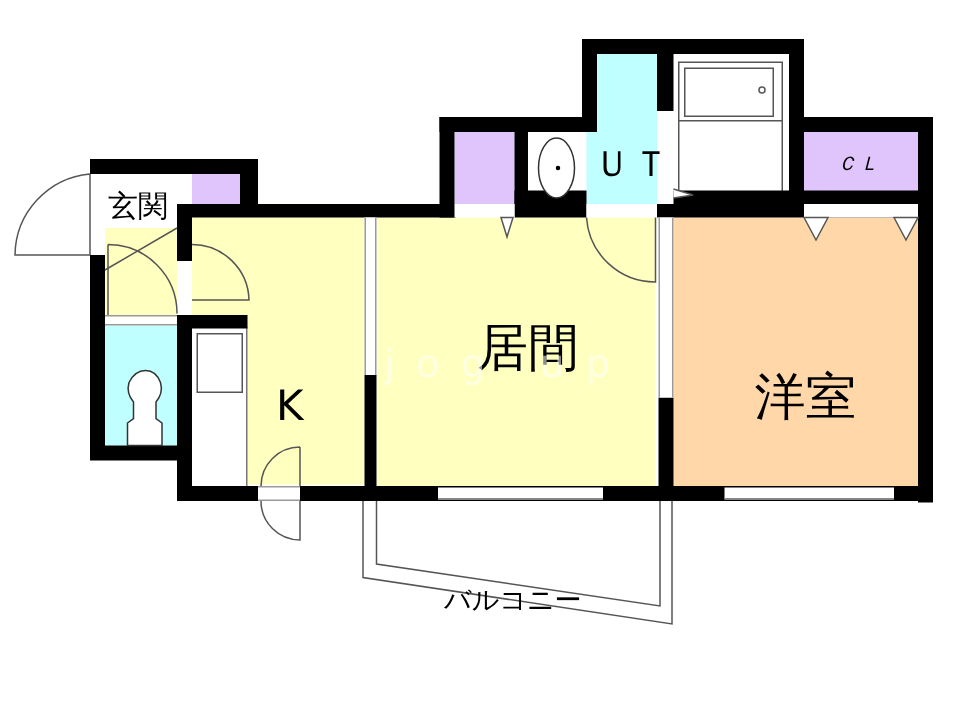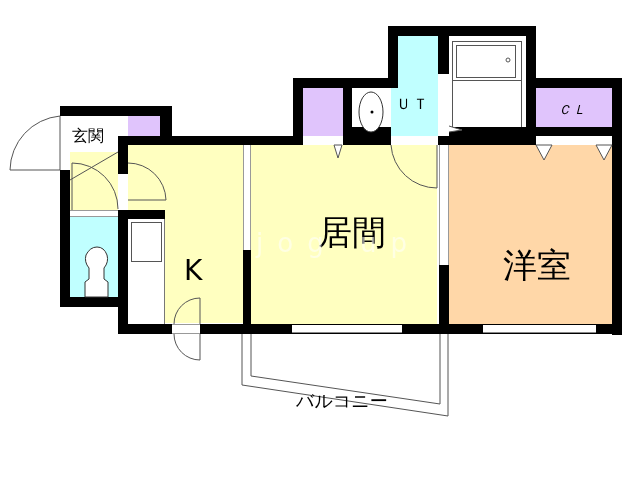--- a/index.html
+++ b/index.html
@@ -107,21 +107,21 @@
   <path d="M449 126 L462 130 L449 132" fill="#fff" stroke="#555" stroke-width="1"></path>
 
   <path d="M334 145 L338 158 L342 145 Z" fill="#fff" stroke="#555" stroke-width="1"></path>
   <path d="M536 145 L544 160 L552 145 Z" fill="#fff" stroke="#555" stroke-width="1"></path>
   <path d="M596 145 L604 160 L612 145 Z" fill="#fff" stroke="#555" stroke-width="1"></path>
 
   <path d="M242 334 L242 385 L448 416 L448 334" fill="none" stroke="#555" stroke-width="1"></path>
   <path d="M251 334 L251 376 L440 404 L440 334" fill="none" stroke="#555" stroke-width="1"></path>
 </svg>
 
-<div class="room-label" style="left:72px;top:128px;font-size:16px;font-family:Liberation Serif, serif;">玄関</div>
+<div class="room-label" style="left:72px;top:128px;font-size:20px;font-family:Liberation Serif, serif;">玄関</div>
 <div class="room-label" style="left:184px;top:257px;font-size:28px;">K</div>
 <div class="room-label" style="left:318px;top:215px;font-size:34px;text-align:center;">居間</div>
 <div class="room-label" style="left:503px;top:208px;font-size:34px;margin-top:40px;">洋室</div>
-<div class="room-label" style="left:396px;top:97px;font-size:15px;letter-spacing:2px;">ＵＴ</div>
+<div class="room-label" style="left:396px;top:97px;font-size:24px;letter-spacing:2px;">ＵＴ</div>
 <div class="room-label" style="left:558px;top:103px;font-size:13px;letter-spacing:2px;font-style:italic;">ＣＬ</div>
 <div class="room-label" style="left:296px;top:352px;font-size:18px;margin-top:40px;">バルコニー</div>
 
 <div class="watermark" style="left:256px;top:228px;">jog up</div>
 
 </body></html>

